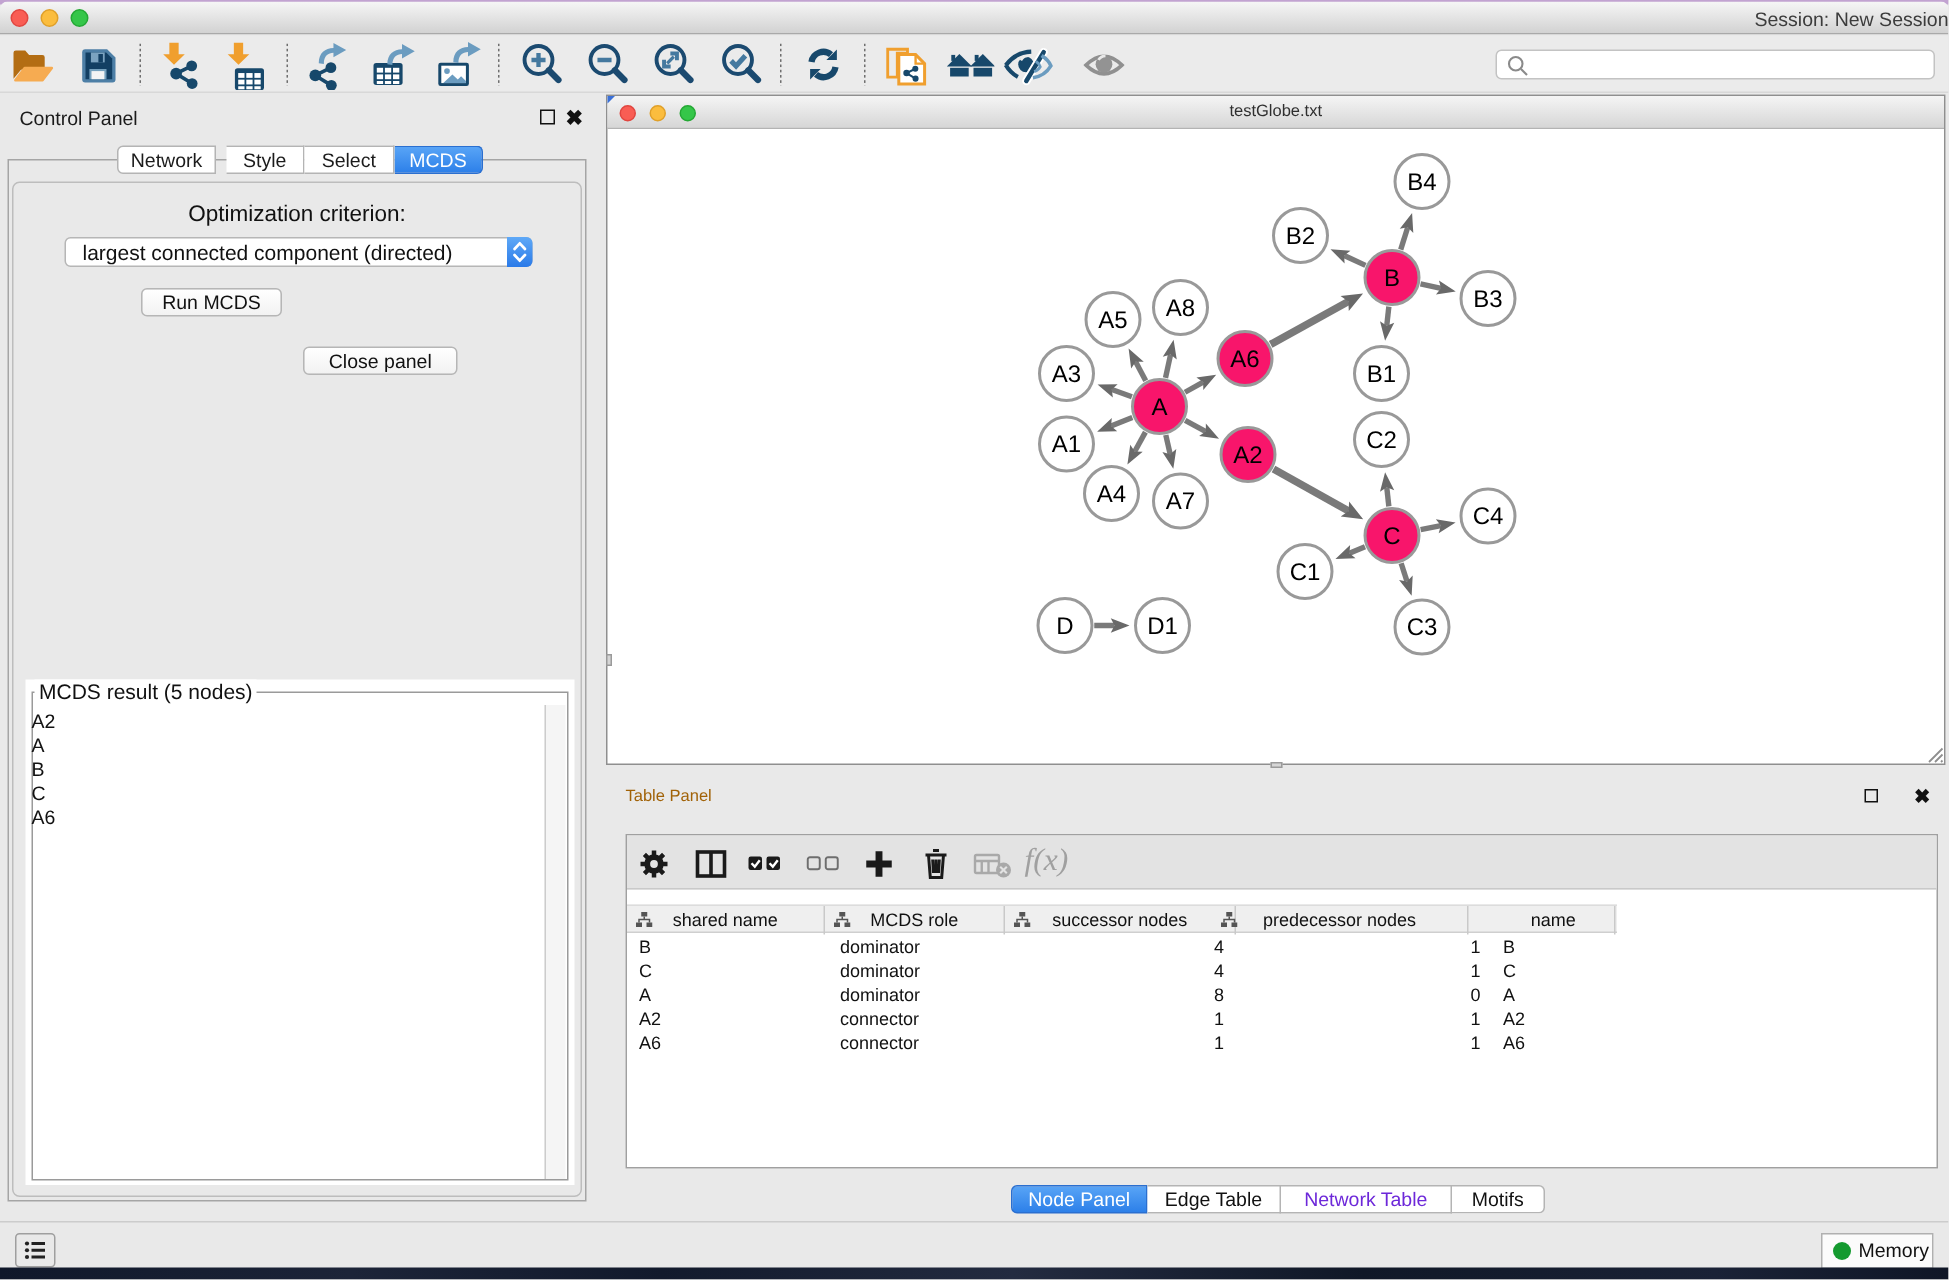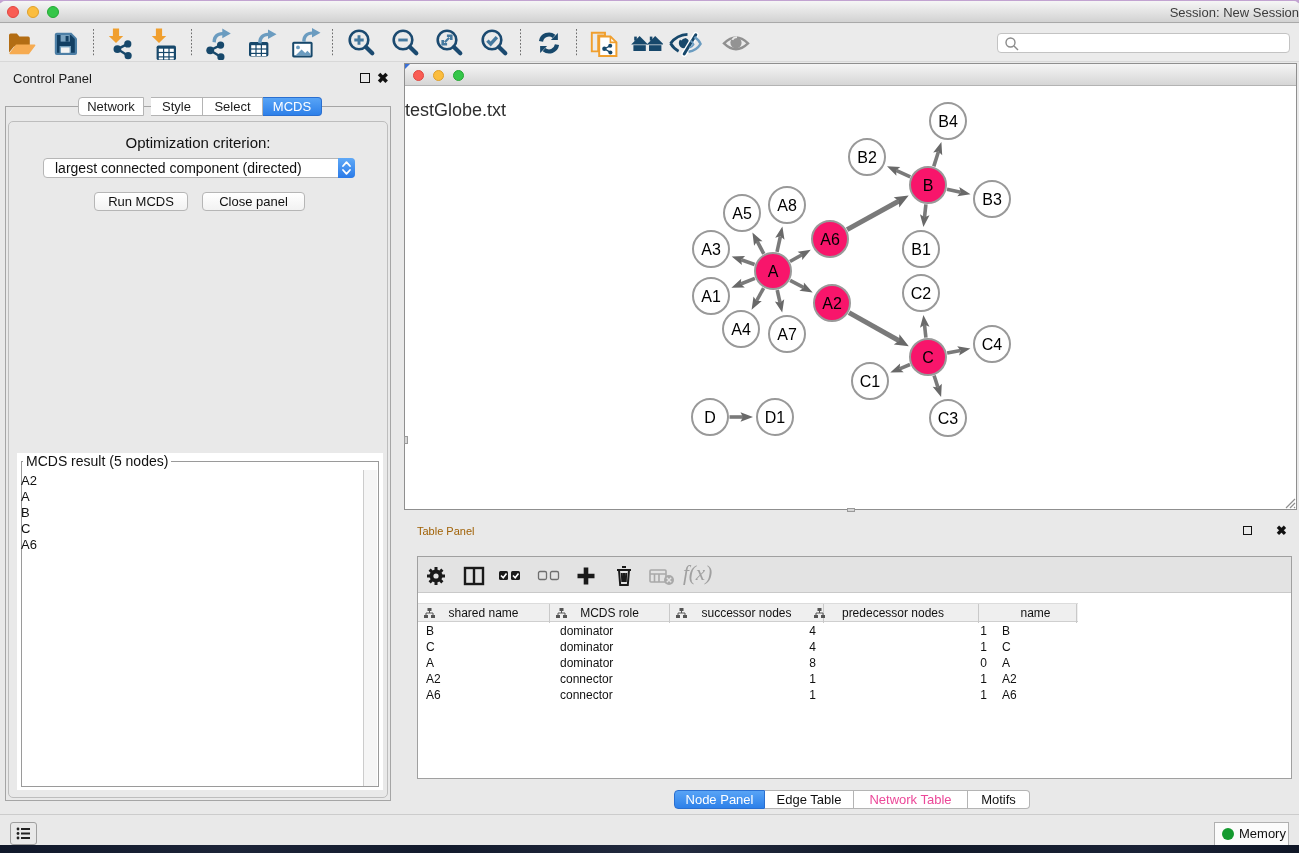--- a/index.html
+++ b/index.html
@@ -40,21 +40,21 @@
 #result-fs { position:absolute; left:4px; top:8px; width:358px; height:326px; border:1px solid #9a9a9a; }
 #result-legend { position:absolute; left:6px; top:0px; background:#fff; padding:0 3px; font-size:14px; color:#111; }
 #result-list { position:absolute; left:4px; top:20px; font-size:13px; color:#111; line-height:16px; }
 #result-scroll { position:absolute; right:6px; top:17px; width:14px; height:316px; background:#f5f5f5; border-left:1px solid #cccccc; }
 
 
 #netwin { left:404px; top:63px; width:893px; height:447px; border:1px solid #8f8f8f; background:#fff; }
 #netwin-bar { position:absolute; left:0; top:0; width:100%; height:22px;
   background:linear-gradient(#f5f5f5,#d6d6d6); border-bottom:1px solid #b3b3b3; }
 #netwin-bar .tl { position:absolute; top:6px; width:11px; height:11px; border-radius:50%; }
-#netwin-title { position:absolute; top:4px; left:0; width:100%; font-size:18px; color:#2f2f2f;margin-top:32px; }
+#netwin-title { position:absolute; top:4px; left:0; width:100%; text-align:center; font-size:11px; color:#2f2f2f; }
 
 
 #tp-title { left:417px; top:525px; font-size:11px; color:#a16207; }
 #tp-box { left:417px; top:556px; width:875px; height:223px; border:1px solid #a0a0a0; background:#fff; }
 #tp-toolbar { position:absolute; left:0; top:0; width:100%; height:36px; background:#e3e3e3; border-bottom:1px solid #c9c9c9; }
 #tp-header { position:absolute; left:0; top:46px; width:660px; height:19px; background:#efefef; border-top:1px solid #dcdcdc; border-bottom:1px solid #cfcfcf; font-size:12px; color:#111; }
 .th { position:absolute; top:0; height:19px; border-right:1px solid #c9c9c9; text-align:center; line-height:18px; }
 .td { position:absolute; font-size:12px; color:#111; height:16px; line-height:16px; }
 .tabs2 { position:absolute; top:790px; height:19px; font-size:13px; text-align:center; line-height:18px; }
 
@@ -245,21 +245,21 @@
 <div class="abs" id="opt-label">Optimization criterion:</div>
 <div class="abs" id="dropdown">largest connected component (directed)
   <div id="dd-step">
     <svg width="17" height="20" viewBox="0 0 17 20">
       <path d="M5 8 L8.5 4.2 L12 8" fill="none" stroke="#fff" stroke-width="1.8" stroke-linecap="round" stroke-linejoin="round"></path>
       <path d="M5 12 L8.5 15.8 L12 12" fill="none" stroke="#fff" stroke-width="1.8" stroke-linecap="round" stroke-linejoin="round"></path>
     </svg>
   </div>
 </div>
 <div class="btn" style="left:94px; width:94px;">Run MCDS</div>
-<div class="btn" style="left:202px; width:103px;">Close panel</div>
+<div class="btn" style="left:202px; width:103px;margin-top:39px;">Close panel</div>
 <div class="abs" id="result-box">
   <div id="result-fs"></div>
   <div id="result-legend">MCDS result (5 nodes)</div>
   <div id="result-list">A2<br>A<br>B<br>C<br>A6</div>
   <div id="result-scroll"></div>
 </div>
 
 <div class="abs" id="netwin">
   <div id="netwin-bar">
     <div class="tl" style="left:8px; background:#f95d54; border:1px solid #e14640;"></div>
@@ -461,21 +461,21 @@
 <div class="td" style="left:406px;top:114px;width:163px;text-align:right;">1</div>
 <div class="td" style="left:584px;top:114px;">A2</div>
 <div class="td" style="left:8px;top:130px;">A6</div>
 <div class="td" style="left:142px;top:130px;">connector</div>
 <div class="td" style="left:252px;top:130px;width:146px;text-align:right;">1</div>
 <div class="td" style="left:406px;top:130px;width:163px;text-align:right;">1</div>
 <div class="td" style="left:584px;top:130px;">A6</div>
 </div>
 <div class="tabs2" style="left:674px; width:91px; background:linear-gradient(#58a4f6,#2d80e9); color:#fff; border:1px solid #2a6fd0; border-radius:4px 0 0 4px;">Node Panel</div>
 <div class="tabs2" style="left:765px; width:89px; background:#fff; color:#111; border:1px solid #b4b4b4; border-left:none;">Edge Table</div>
-<div class="tabs2" style="left:854px; width:114px; background:#fff; color:#ec4899; border:1px solid #b4b4b4; border-left:none;">Network Table</div>
+<div class="tabs2" style="left:854px; width:114px; background:#fff; color:#6d28d9; border:1px solid #b4b4b4; border-left:none;">Network Table</div>
 <div class="tabs2" style="left:968px; width:62px; background:#fff; color:#111; border:1px solid #b4b4b4; border-left:none; border-radius:0 4px 4px 0;">Motifs</div>
 
 <div class="abs" id="statusline"></div>
 <div class="abs" id="listbtn">
   <svg width="25" height="21" viewBox="0 0 25 21">
     <circle cx="7" cy="6" r="1.4" fill="#222"></circle>
       <rect x="10" y="5" width="9" height="2" fill="#222"></rect>
     <circle cx="7" cy="10.5" r="1.4" fill="#222"></circle>
       <rect x="10" y="9.5" width="9" height="2" fill="#222"></rect>
     <circle cx="7" cy="15" r="1.4" fill="#222"></circle>

